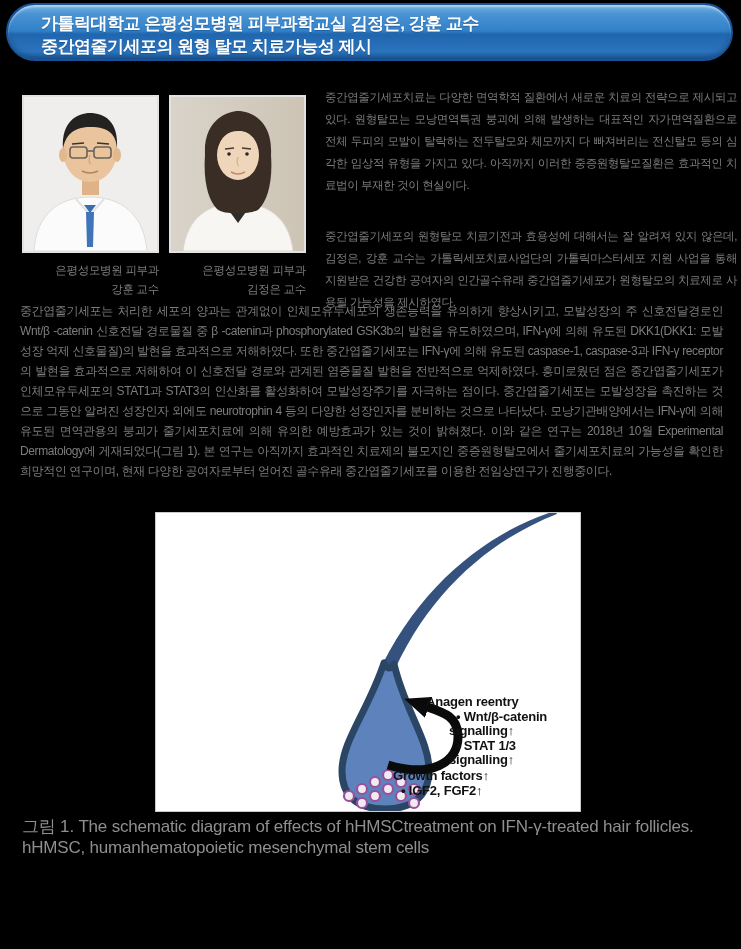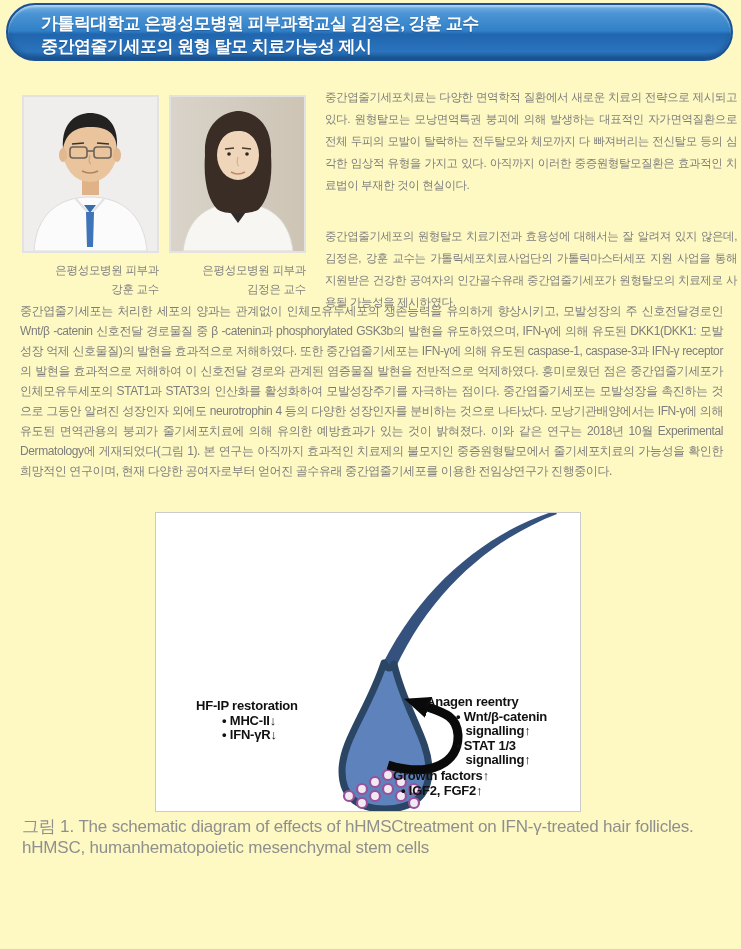--- a/index.html
+++ b/index.html
@@ -1,21 +1,21 @@
 <!DOCTYPE html>
 <html><head>
 <meta charset="utf-8">
 <style>
   html,body{margin:0;padding:0;}
   body{
     width:741px;height:949px;background:#ffffff;
     font-family:"Liberation Sans","DejaVu Sans",sans-serif;
     -webkit-font-smoothing:antialiased;
   }
-  #page{position:relative;width:741px;height:949px;background:#fef9c3;overflow:hidden;text-decoration:underline;}
+  #page{position:relative;width:741px;height:949px;background:#000000;overflow:hidden;text-decoration:underline;}
 
   
   .header-pill{
     position:absolute;left:6px;top:3px;width:727px;height:58px;
     box-sizing:border-box;border:2px solid #1a5298;border-radius:30px;
     background:linear-gradient(180deg,#79b5e6 0%,#4b94d4 16%,#3180c8 48%,#2066ae 54%,#2a73bd 86%,#1d5fa6 100%);
     box-shadow:inset 0 2px 2px rgba(255,255,255,.45), inset 0 -3px 4px rgba(0,0,0,.18);
     padding:7px 0 0 33px;color:#ffffff;font-weight:bold;font-size:17px;line-height:23px;
     letter-spacing:-0.5px;
     text-shadow:0 1px 1px rgba(0,40,90,.35);
@@ -60,21 +60,21 @@
   .fig-label div{white-space:nowrap;}
   #lab-hfip{left:36px;top:186px;}
   #lab-hfip .t{margin-left:4px;}
   #lab-hfip .i{margin-left:30px;}
   #lab-cyto{left:33px;top:234px;}
   #lab-cyto .i{margin-left:10px;}
   #lab-cyto .i2{margin-left:14px;}
   #lab-anagen{left:268px;top:182px;}
   #lab-anagen .t{margin-left:2px;}
   #lab-anagen .b{margin-left:32px;}
-  #lab-anagen .s{margin-left:25px;text-align:center;}
+  #lab-anagen .s{margin-left:25px;}
   #lab-growth{left:237px;top:256px;}
   #lab-growth .i{margin-left:8px;}
 
   .figure-caption{
     position:absolute;left:22px;top:816px;width:702px;
     color:#8f8f8f;font-size:17px;line-height:21px;letter-spacing:-0.2px;
   }
 </style>
 </head>
 <body>
@@ -182,25 +182,20 @@
         <circle cx="232" cy="276" r="5"></circle>
         <circle cx="245" cy="269" r="5"></circle>
         <circle cx="245" cy="283" r="5"></circle>
         <circle cx="258" cy="276" r="5"></circle>
         <circle cx="258" cy="290" r="5"></circle>
       </g>
 
       <path d="M 232,252 C 275,265 303,250 302,222 C 301,202 286,199 266,192" fill="none" stroke="#0a0a0a" stroke-width="9" marker-end="url(#ah)"></path>
     </svg>
 
-    <div class="fig-label" id="lab-hfip">
-      <div class="t">HF-IP restoration</div>
-      <div class="i">• MHC-II↓</div>
-      <div class="i">• IFN-γR↓</div>
-    </div>
 
 
     <div class="fig-label" id="lab-anagen">
       <div class="t">Anagen reentry</div>
       <div class="b">• Wnt/β-catenin</div>
       <div class="s">signalling↑</div>
       <div class="b">• STAT 1/3</div>
       <div class="s">signalling↑</div>
     </div>
 

